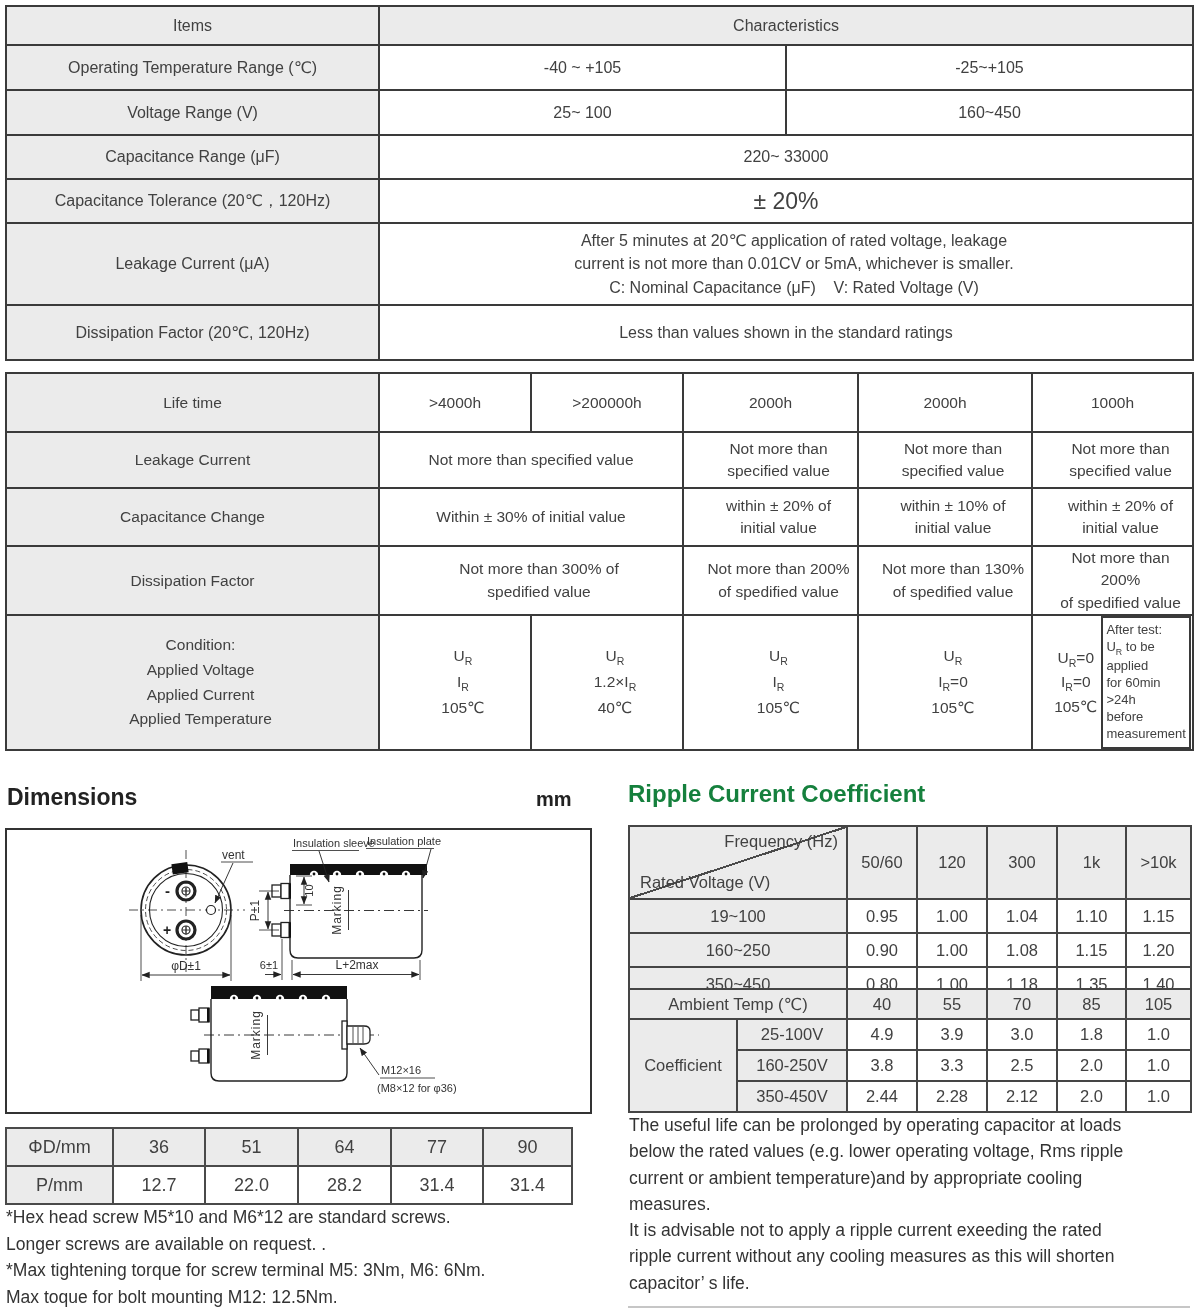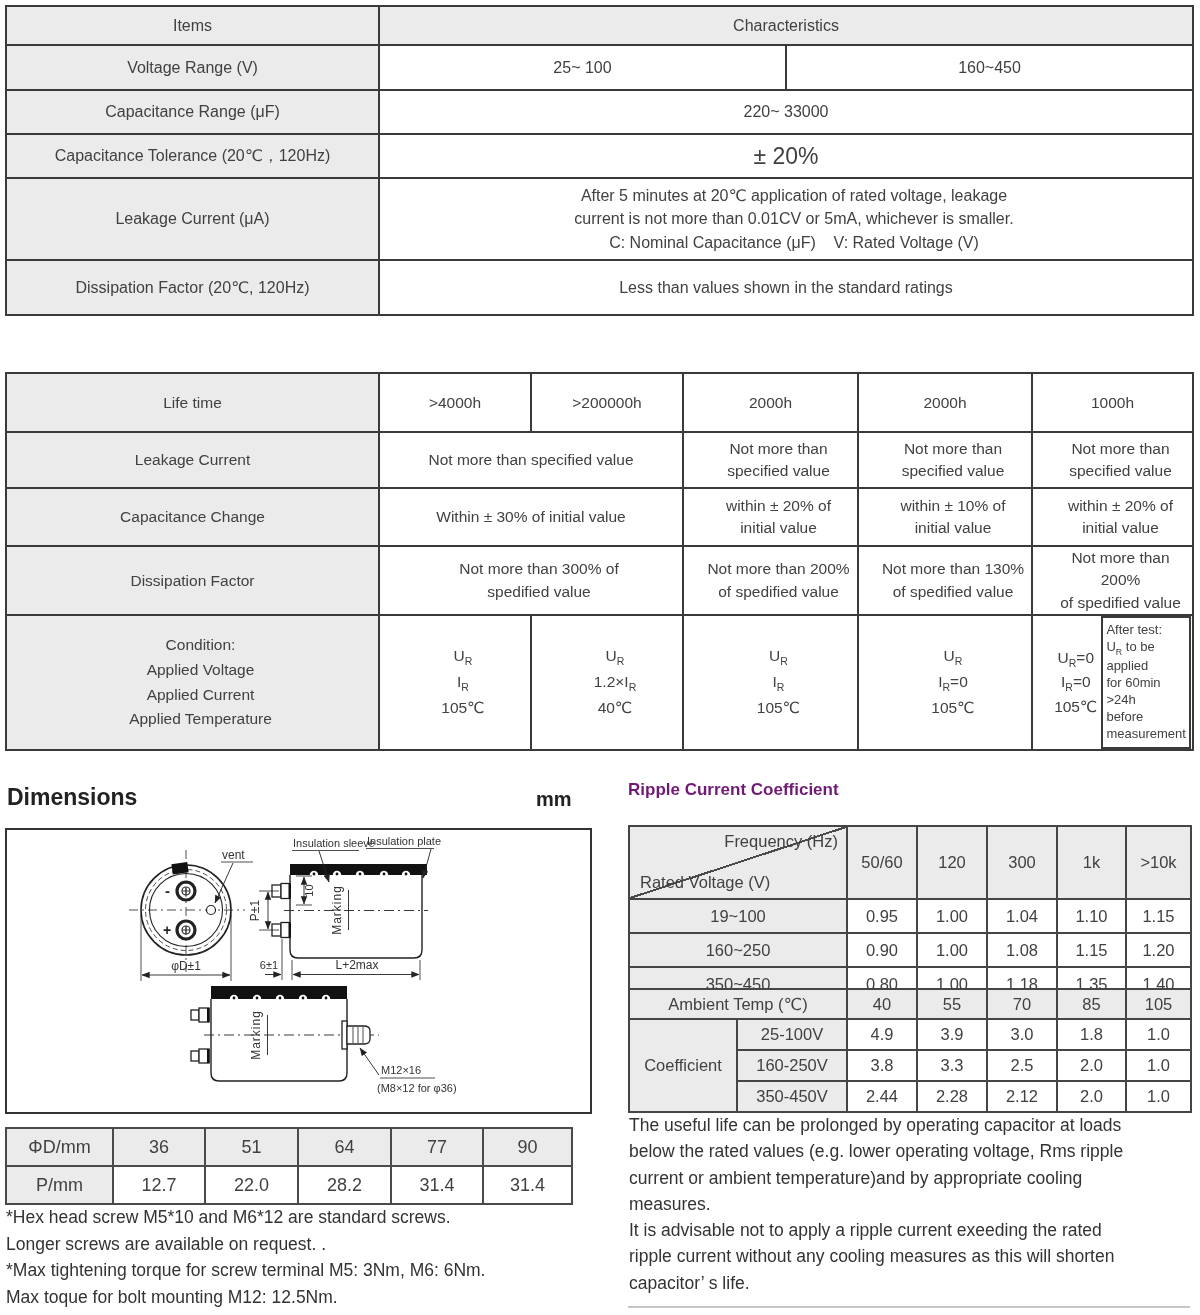--- a/index.html
+++ b/index.html
@@ -29,21 +29,21 @@
   #drawing-box svg{display:block;width:100%;height:100%;}
   .dwg-t{font-size:11px;fill:#333;}
   .dwg-d{font-size:12px;fill:#333;}
 
   #t3{position:absolute;left:5px;top:1127px;width:566px;}
   #t3 td{height:36px;font-size:18px;border-color:#4a4a4a;}
 
   .footnotes{position:absolute;left:6px;top:1204px;width:600px;font-size:17.5px;
              line-height:26.5px;color:#333;white-space:pre-line;}
 
-  .h2{position:absolute;left:628px;top:780px;font-size:17px;font-weight:600;color:#701a75;}
+  .h2{position:absolute;left:628px;top:780px;font-size:24px;font-weight:600;color:#15803d;}
   #t4{position:absolute;left:628px;top:825px;width:562px;}
   #t4 td,#t5 td{border-width:2px;border-color:#454545;font-size:16.5px;}
   #t5{position:absolute;left:628px;top:988px;width:562px;}
 
   .diag{position:relative;padding:8px;height:55px;
         background-image:linear-gradient(to bottom right,
           rgba(0,0,0,0) calc(50% - 1px), #4a4a4a calc(50% - 1px),
           #4a4a4a calc(50% + 1px), rgba(0,0,0,0) calc(50% + 1px));}
   .diag .tr{position:absolute;top:5px;right:8px;font-size:16.5px;}
   .diag .bl{position:absolute;bottom:6px;left:10px;font-size:16.5px;}
@@ -60,20 +60,25 @@
   <table id="t1">
     <colgroup>
         <col style="width:373px">
         <col style="width:407px">
         <col style="width:407px">
       </colgroup>
     <tbody>
         <tr>
       <td class="gray" style="height:37px">Items</td>
       <td class="gray" colspan="2">Characteristics</td>
+    </tr>
+    <tr>
+      <td class="gray" style="height:43px">Operating Temperature Range (℃)</td>
+      <td>-40 ~ +105</td>
+      <td>-25~+105</td>
     </tr>
     <tr>
       <td class="gray" style="height:43px">Voltage Range (V)</td>
       <td>25~ 100</td>
       <td>160~450</td>
     </tr>
     <tr>
       <td class="gray" style="height:42px">Capacitance Range (μF)</td>
       <td colspan="2">220~ 33000</td>
     </tr>

